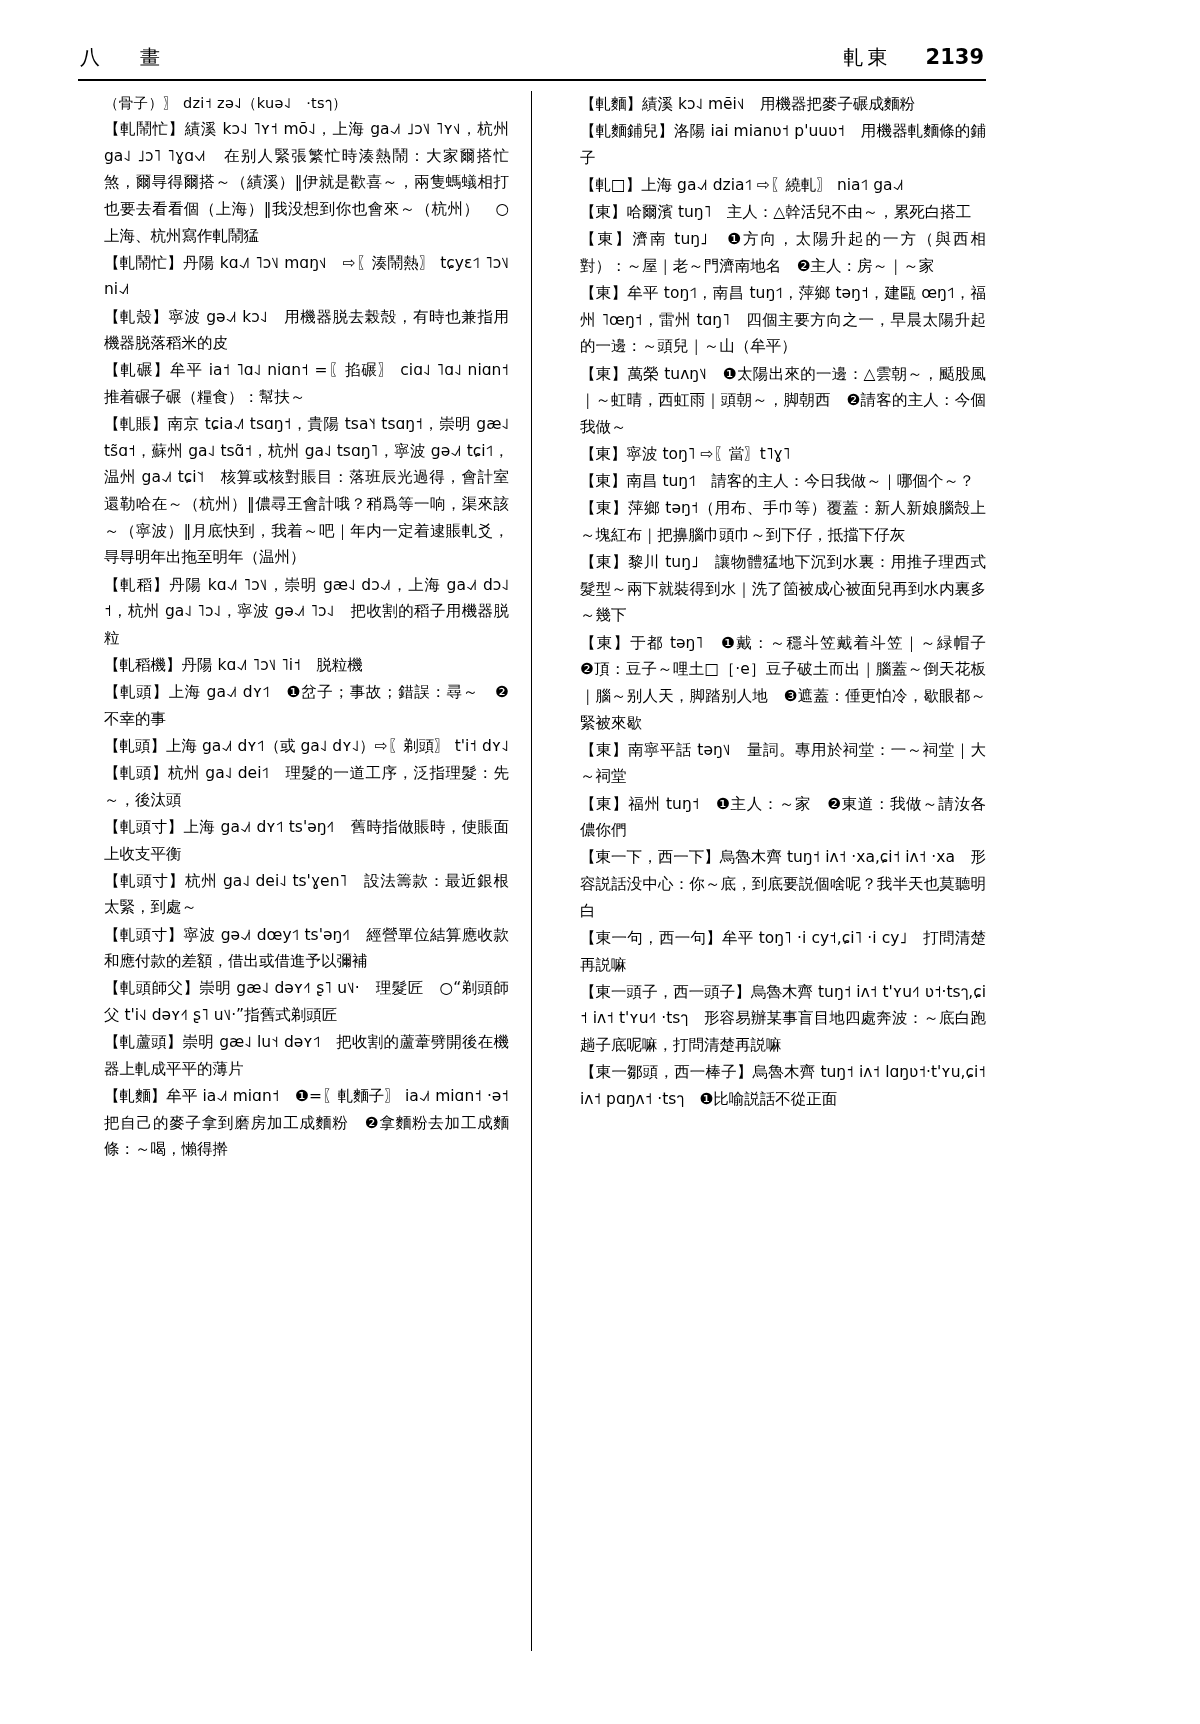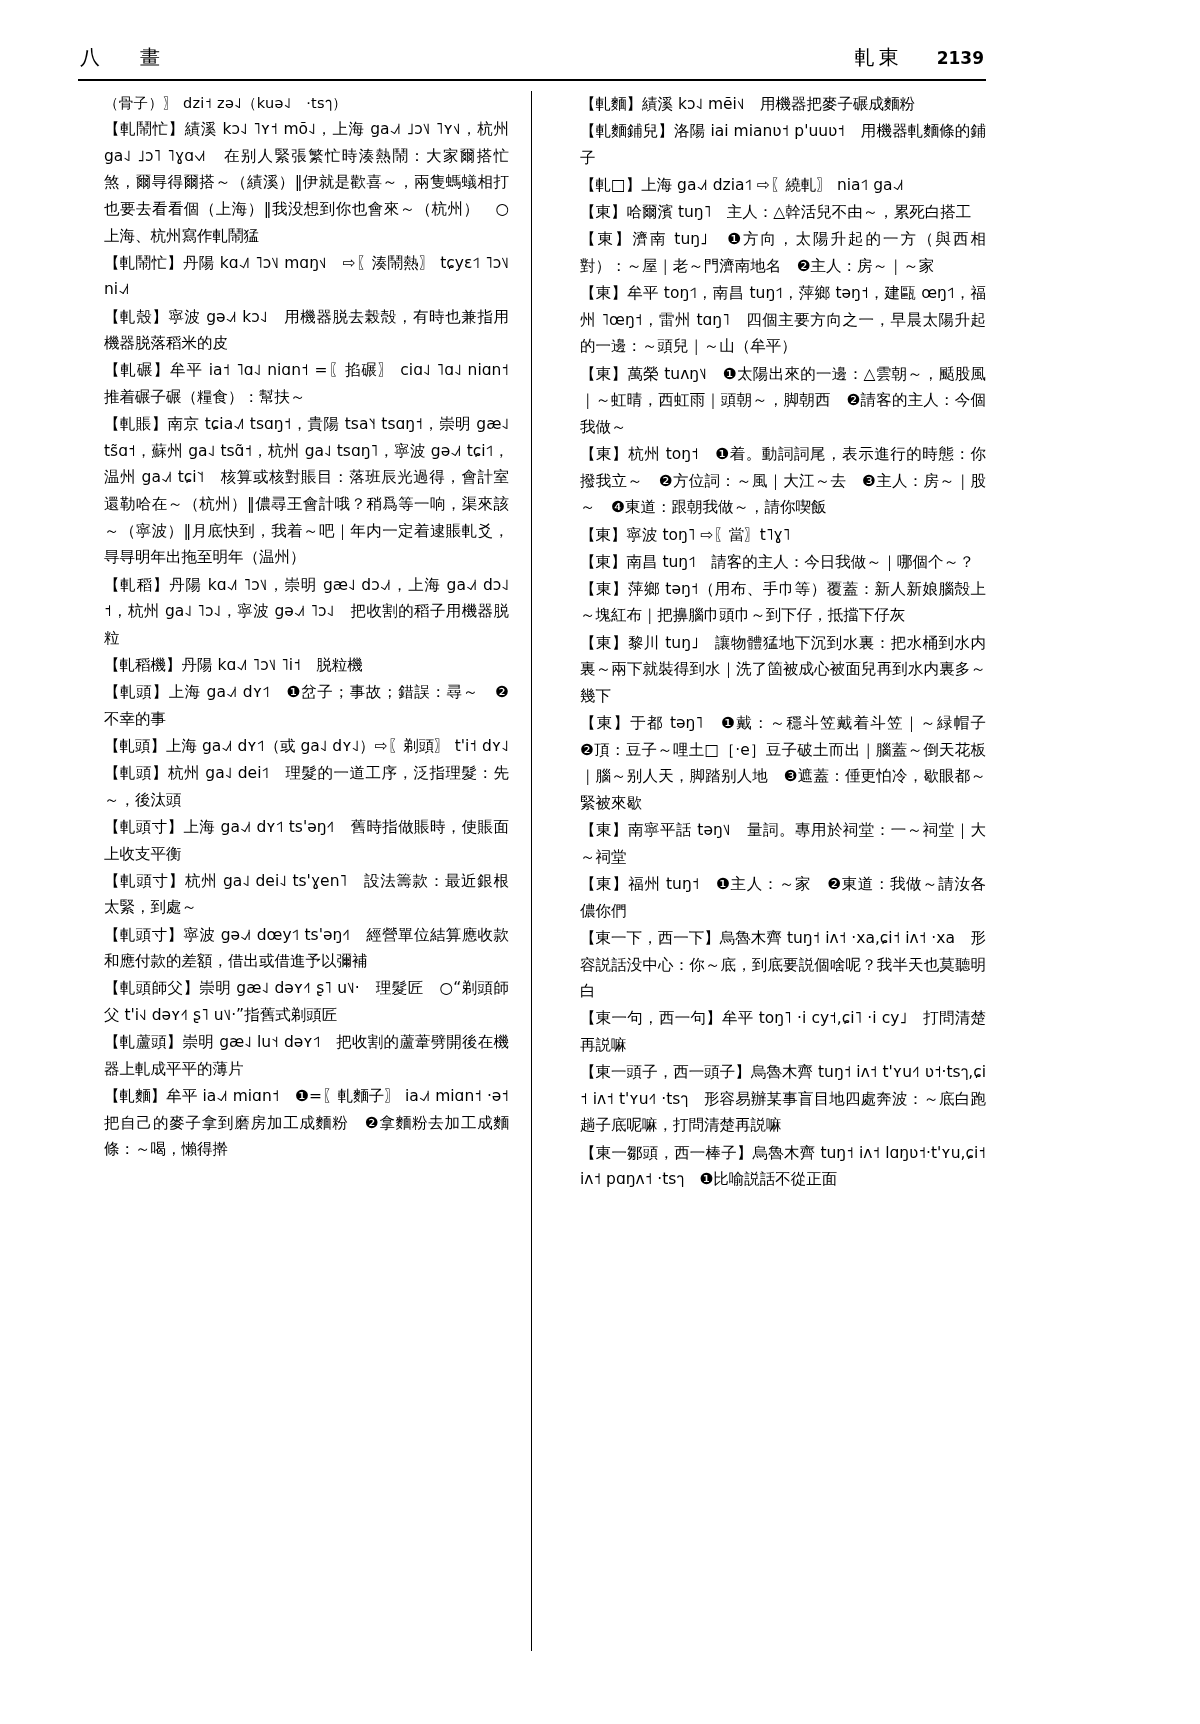--- a/index.html
+++ b/index.html
@@ -35,21 +35,21 @@
   .header-left {
     letter-spacing: 10px;
     font-size: 20px;
   }
   .header-right {
     display: flex;
     align-items: baseline;
     gap: 34px;
   }
   .header-right .hdr-word { letter-spacing: 4px; font-size: 20px; }
-  .header-right .hdr-page { font-size: 17px; font-weight: bold; letter-spacing: 0px;}
+  .header-right .hdr-page { font-size: 21px; font-weight: bold; letter-spacing: 0px;}
   .rule {
     border-top: 2px solid #000;
     margin: 0 0 10px 0;
   }
   
   .columns {
     display: flex;
     height: 1560px;
   }
   .col {
@@ -117,25 +117,24 @@
     </div>
 
     <div class="col col-right">
       <p class="entry">【軋麵】績溪 kɔ˨˩ mẽi˦˩　用機器把麥子碾成麵粉</p>
       <p class="entry">【軋麵鋪兒】洛陽 iai mianʋ˦ p'uuʋ˦　用機器軋麵條的鋪子</p>
       <p class="entry">【軋□】上海 ga˨˩˦ dzia˦˥ ⇨〖繞軋〗 nia˦˥ ga˨˩˦</p>
       <p class="entry">【東】哈爾濱 tuŋ˥　主人：△幹活兒不由～，累死白搭工</p>
       <p class="entry">【東】濟南 tuŋ˩　❶方向，太陽升起的一方（與西相對）：～屋｜老～門濟南地名　❷主人：房～｜～家</p>
       <p class="entry">【東】牟平 toŋ˦˥，南昌 tuŋ˦˥，萍鄉 təŋ˦，建甌 œŋ˦˥，福州 ˥œŋ˦，雷州 tɑŋ˥　四個主要方向之一，早晨太陽升起的一邊：～頭兒｜～山（牟平）</p>
       <p class="entry">【東】萬榮 tuʌŋ˥˩　❶太陽出來的一邊：△雲朝～，颳股風｜～虹晴，西虹雨｜頭朝～，脚朝西　❷請客的主人：今個我做～</p>
-      <p class="entry">【東】杭州 toŋ˦　❶着。動詞詞尾，表示進行的時態：你撥我立～　❷方位詞：～風｜大江～去　❸主人：房～｜股～　❹東道：跟朝我做～，請你喫飯</p>
       <p class="entry">【東】寧波 toŋ˥ ⇨〖當〗t˥ɣ˥</p>
       <p class="entry">【東】南昌 tuŋ˦˥　請客的主人：今日我做～｜哪個个～？</p>
       <p class="entry">【東】萍鄉 təŋ˦（用布、手巾等）覆蓋：新人新娘腦殻上～塊紅布｜把擤腦巾頭巾～到下仔，抵擋下仔灰</p>
-      <p class="entry">【東】黎川 tuŋ˩　讓物體猛地下沉到水裏：把水桶到水内裏～兩下就裝得到水｜洗了箇被成心被面兒再到水内裏多～幾下</p>
+      <p class="entry">【東】黎川 tuŋ˩　讓物體猛地下沉到水裏：用推子理西式髮型～兩下就裝得到水｜洗了箇被成心被面兒再到水内裏多～幾下</p>
       <p class="entry">【東】于都 təŋ˥　❶戴：～穩斗笠戴着斗笠｜～緑帽子　❷頂：豆子～哩土□［·e］豆子破土而出｜腦蓋～倒天花板｜腦～别人天，脚踏别人地　❸遮蓋：倕更怕冷，歇眼都～緊被來歇</p>
       <p class="entry">【東】南寧平話 təŋ˥˩　量詞。專用於祠堂：一～祠堂｜大～祠堂</p>
       <p class="entry">【東】福州 tuŋ˦　❶主人：～家　❷東道：我做～請汝各儂你們</p>
       <p class="entry">【東一下，西一下】烏魯木齊 tuŋ˦ iʌ˦ ·xa,ɕi˦ iʌ˦ ·xa　形容説話没中心：你～底，到底要説個啥呢？我半天也莫聽明白</p>
       <p class="entry">【東一句，西一句】牟平 toŋ˥ ·i cy˦,ɕi˥ ·i cy˩　打問清楚再説嘛</p>
       <p class="entry">【東一頭子，西一頭子】烏魯木齊 tuŋ˦ iʌ˦ t'ʏu˧˥ ʋ˦·tsๅ,ɕi˦ iʌ˦ t'ʏu˧˥ ·tsๅ　形容易辦某事盲目地四處奔波：～底白跑趟子底呢嘛，打問清楚再説嘛</p>
       <p class="entry">【東一鄒頭，西一棒子】烏魯木齊 tuŋ˦ iʌ˦ lɑŋʋ˦·t'ʏu,ɕi˦ iʌ˦ pɑŋʌ˦ ·tsๅ　❶比喻説話不從正面</p>
     </div>
 
   </div>

